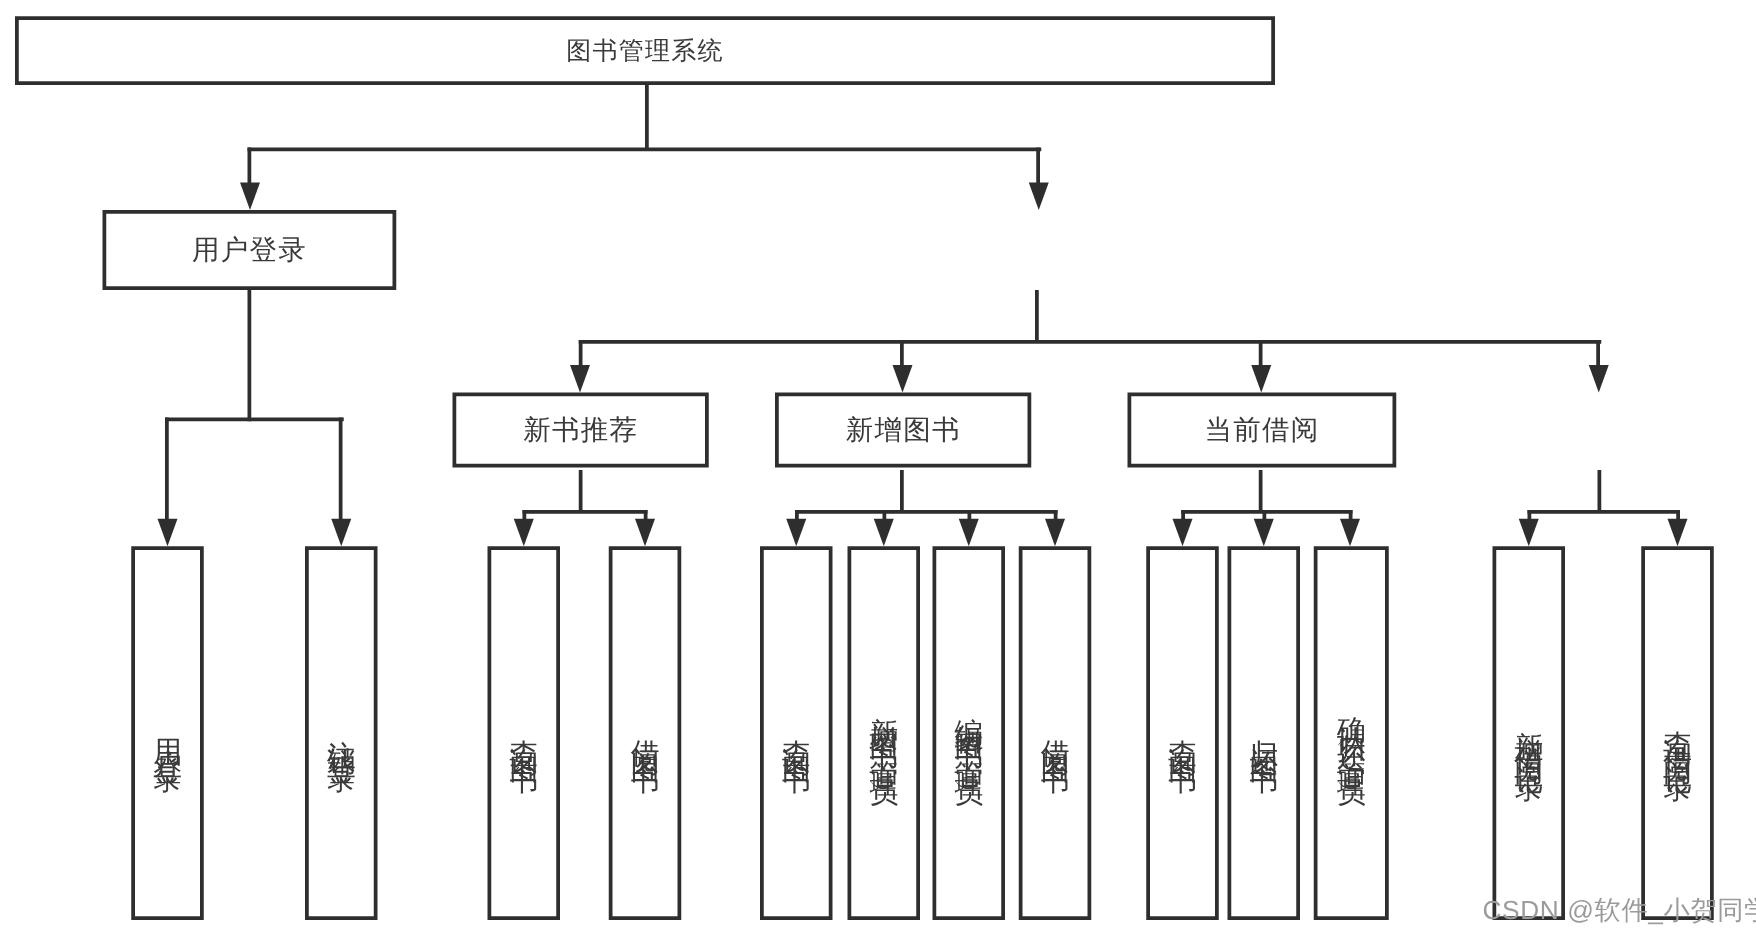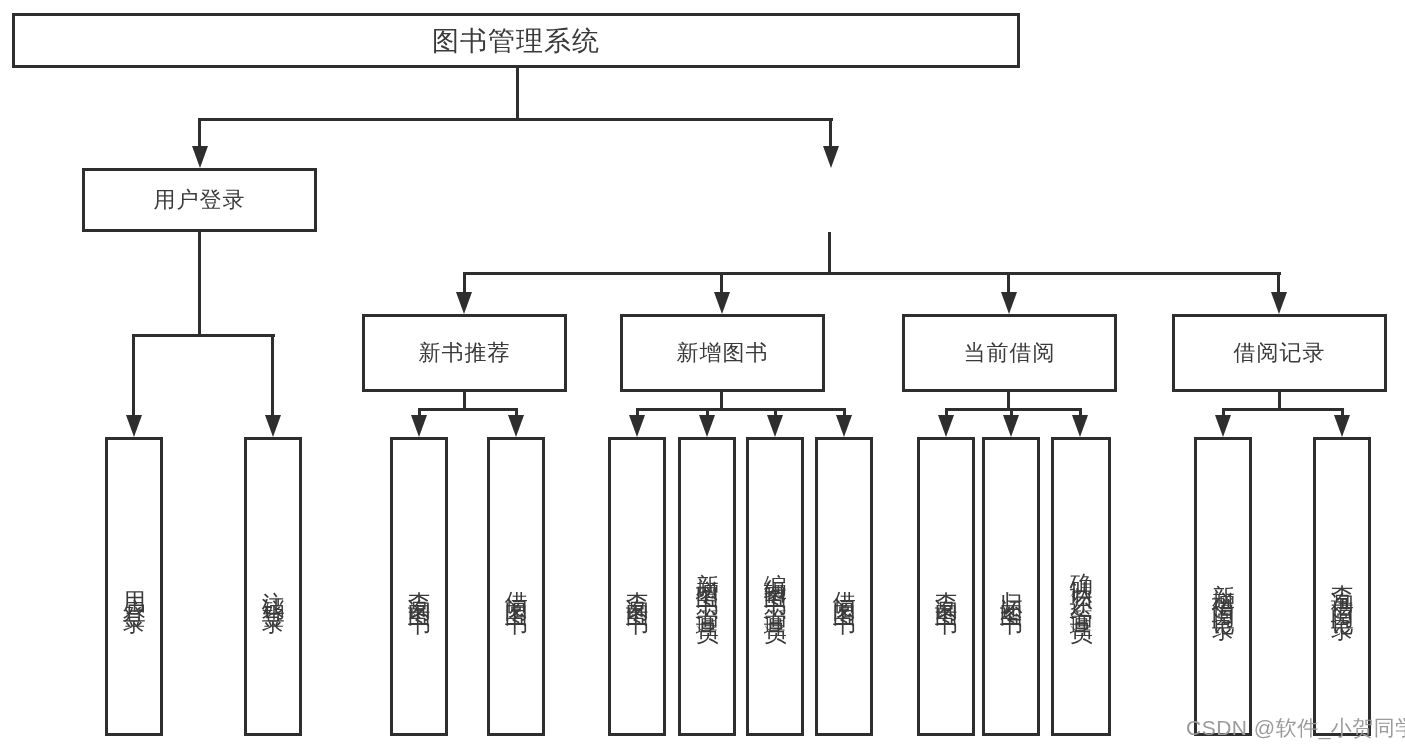--- a/index.html
+++ b/index.html
@@ -9,23 +9,23 @@
     color:#333333;
   }
   .stage{position:absolute;left:0;top:0;width:1405px;height:747px;}
   
   .node{
     position:absolute;border:3px solid #2e2e2e;background:#ffffff;
     display:flex;align-items:center;justify-content:center;
     box-sizing:border-box;color:#3a3a3a;
   }
   .hlabel{font-size:22px;letter-spacing:1px;white-space:nowrap;}
-  .root{left:12px;top:13px;width:1008px;height:55px;font-size:27px;}
+  .root{left:12px;top:13px;width:1008px;height:55px;font-size:20px;}
   .lvl2{top:168px;width:235px;height:64px;}
-  .lvl3{top:314px;height:78px;}
+  .lvl3{top:314px;height:60px;}
   .leaf{top:437px;width:58px;height:299px;}
   .vtext{
     writing-mode:vertical-rl;text-orientation:mixed;
     font-size:23px;letter-spacing:7px;line-height:1.1;
     white-space:nowrap;color:#3a3a3a;
   }
   
   .ln{position:absolute;background:#2e2e2e;}
   .arr{
     position:absolute;width:0;height:0;
@@ -112,23 +112,20 @@
 
   <div class="node lvl3 hlabel" style="left:362px;width:205px;">
     <span>新书推荐</span>
   </div>
   <div class="node lvl3 hlabel" style="left:620px;width:205px;">
     <span>新增图书</span>
   </div>
   <div class="node lvl3 hlabel" style="left:902px;width:215px;">
     <span>当前借阅</span>
   </div>
-  <div class="node lvl3 hlabel" style="left:1172px;width:215px;">
-    <span>借阅记录</span>
-  </div>
 
   <div class="node leaf" style="left:105px;">
     <span class="vtext">用户登录</span>
   </div>
   <div class="node leaf" style="left:244px;">
     <span class="vtext">注销登录</span>
   </div>
 
   <div class="node leaf" style="left:390px;">
     <span class="vtext">查询图书</span>

